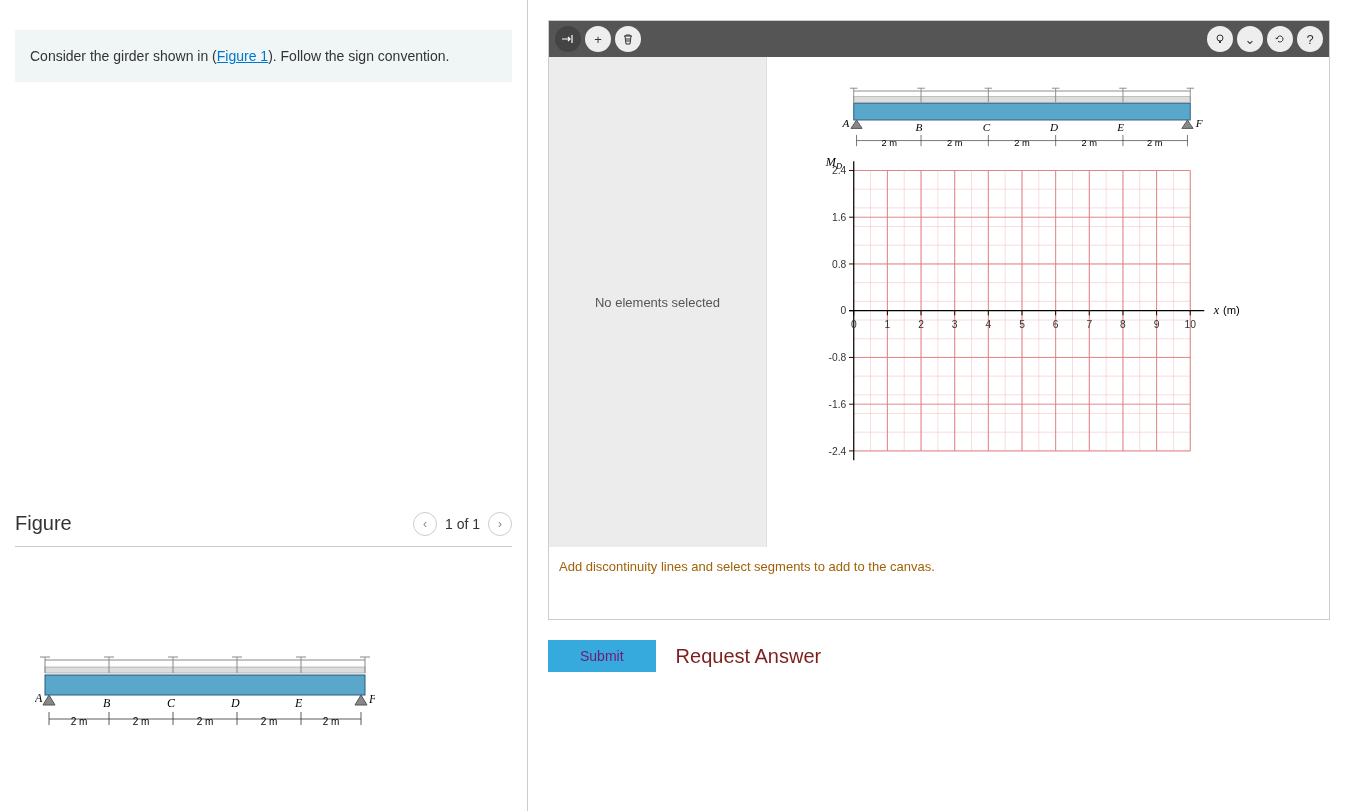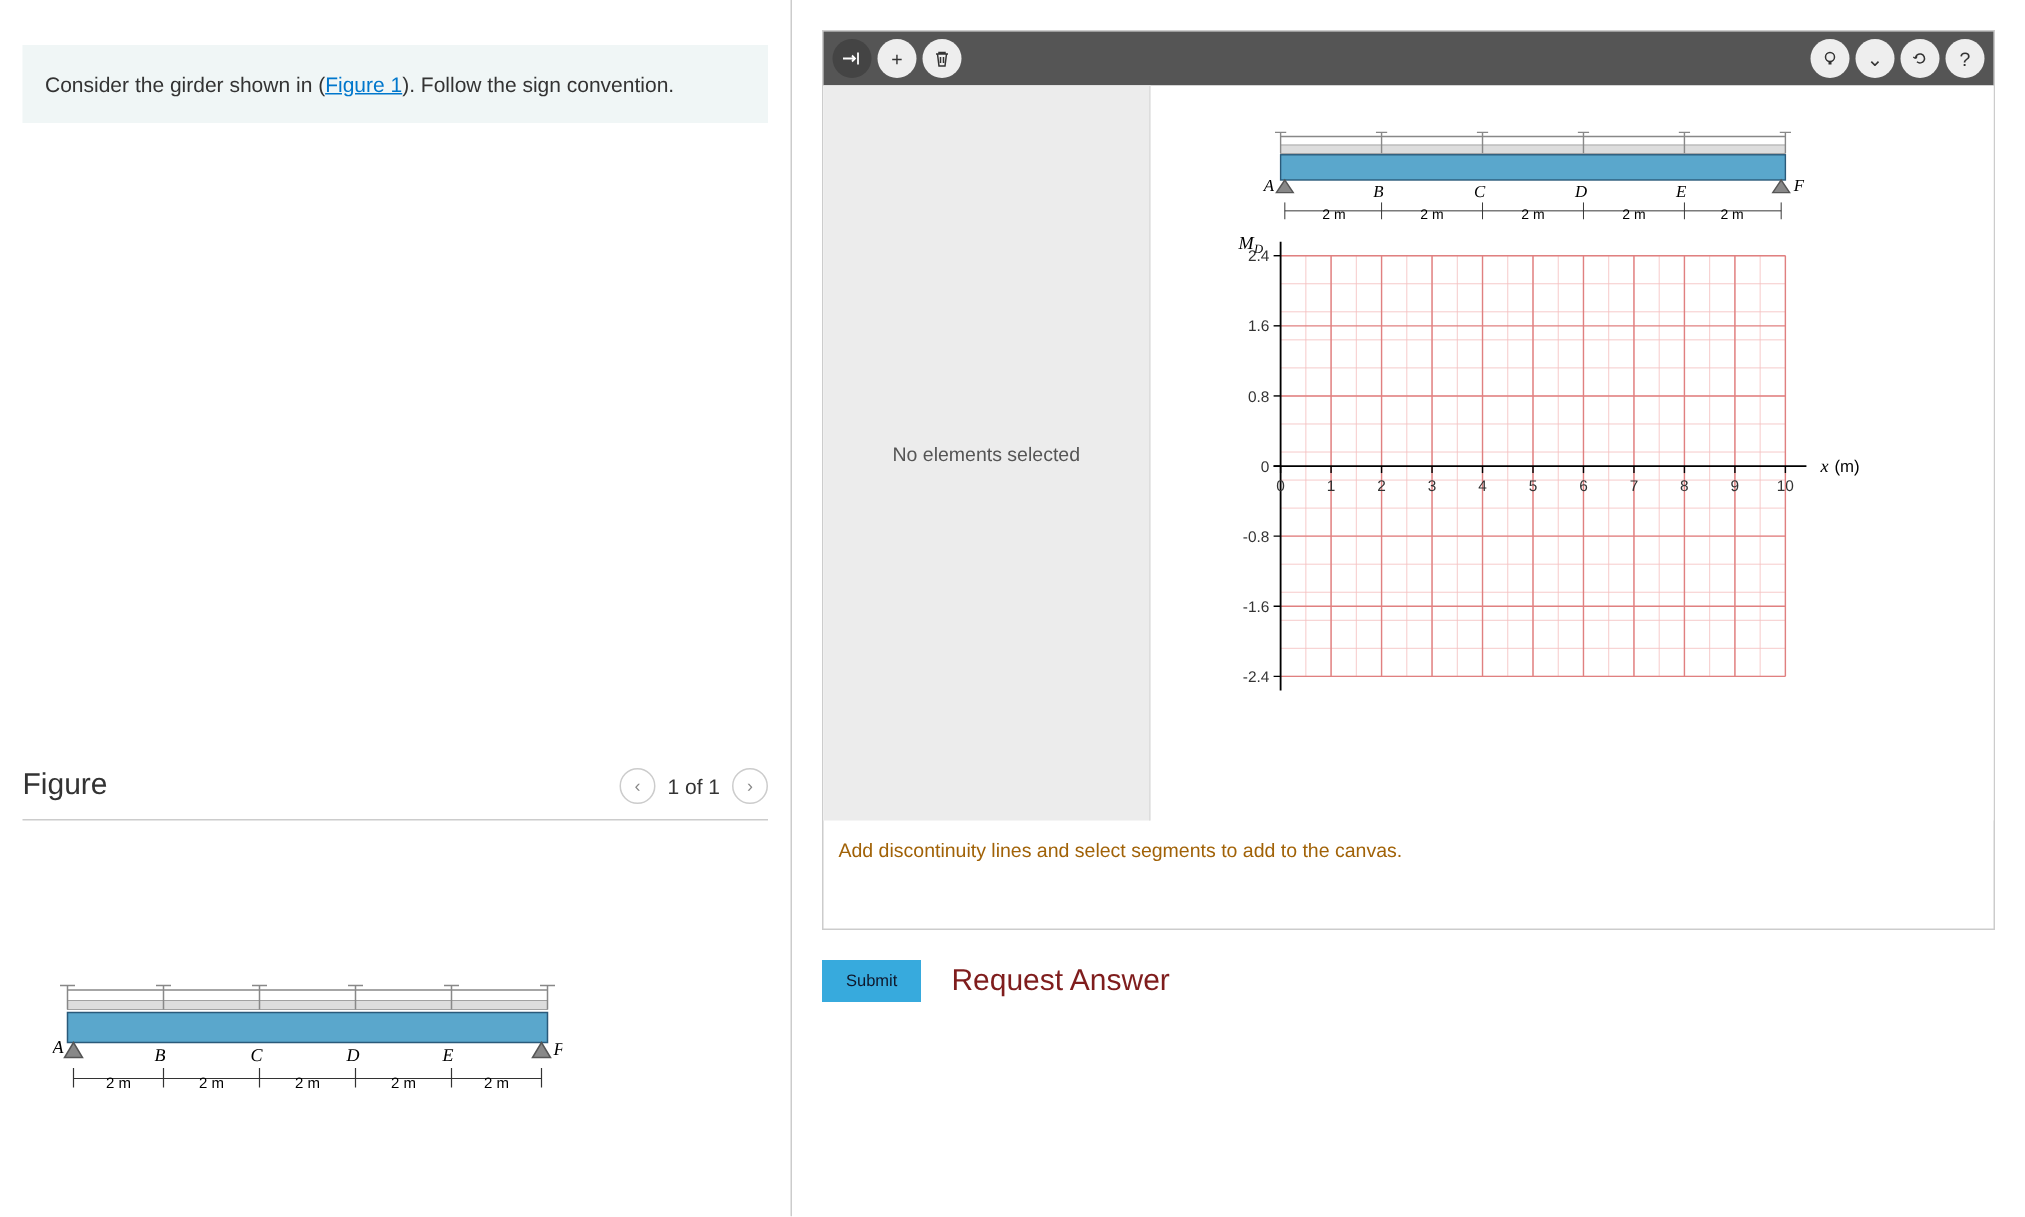--- a/index.html
+++ b/index.html
@@ -20,21 +20,21 @@
 .drawing-area { border: 1px solid #ccc; margin-top: 20px; }
 .toolbar { background: #555; height: 36px; display: flex; align-items: center; padding: 0 6px; justify-content: space-between; }
 .toolbar-left, .toolbar-right { display: flex; gap: 4px; }
 .tool-btn { width: 26px; height: 26px; border-radius: 50%; background: #eee; border: none; display: flex; align-items: center; justify-content: center; cursor: pointer; font-size: 13px; color: #333; }
 .tool-btn.dark { background: #444; color: #fff; }
 .canvas-area { display: flex; height: 490px; position: relative; background: #fff; }
 .sidebar { width: 218px; background: #ececec; border-right: 1px solid #ddd; display: flex; align-items: center; justify-content: center; color: #555; font-size: 13px; }
 .graph-area { flex: 1; position: relative; padding: 20px; }
 .hint-text { padding: 12px 10px 45px 10px; font-size: 13px; color: #a16207; }
 .submit-row { margin-top: 20px; display: flex; align-items: center; gap: 20px; }
-.submit-btn { background: #37aadd; color: #0f172a; border: none; padding: 8px 16px; font-size: 11px; cursor: pointer; }
+.submit-btn { background: #37aadd; color: #701a75; border: none; padding: 8px 32px; font-size: 14px; cursor: pointer; }
 .request-link { color: #7f1d1d; cursor: pointer; font-size: 20px; }
 .graph-svg { width: 470px; height: 430px; }
 </style>
 </head>
 <body>
 
 <div class="container">
   <div class="left-panel">
     <div class="problem-box">
       <span>Consider the girder shown in (</span><a href="#">Figure 1</a><span>). Follow the sign convention.</span>

